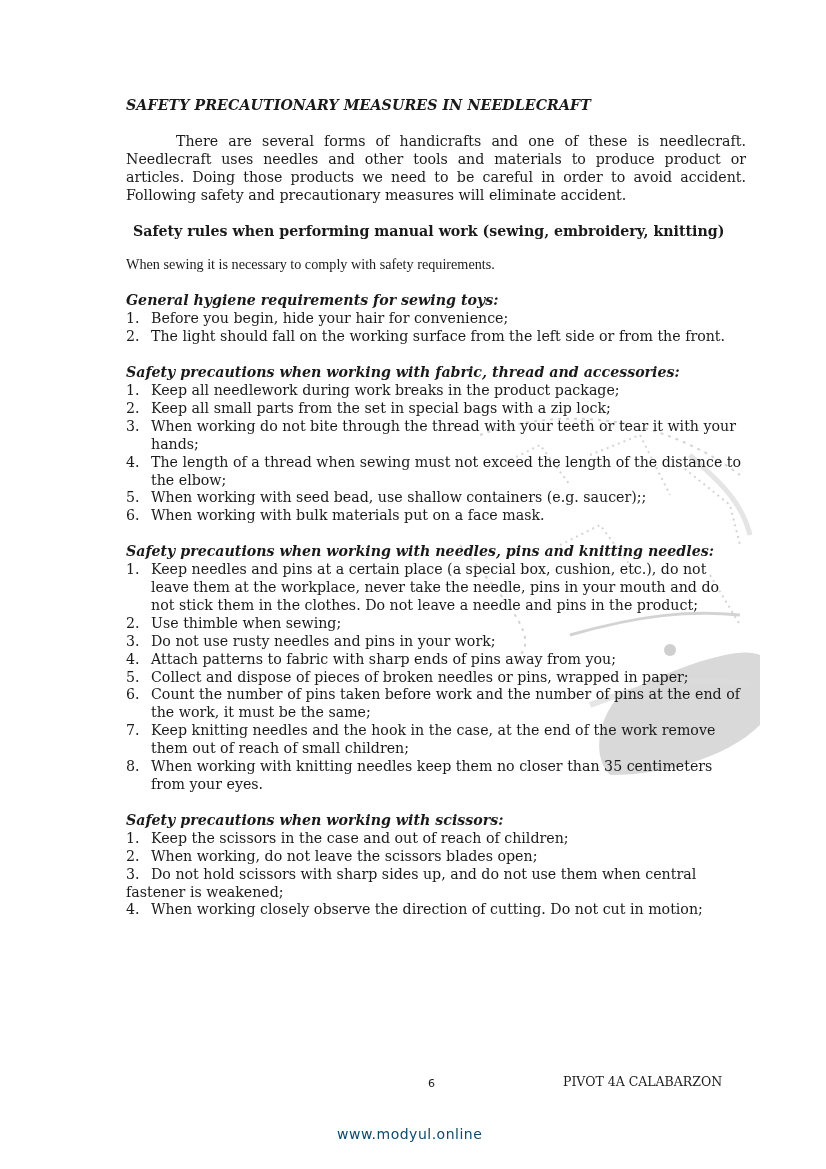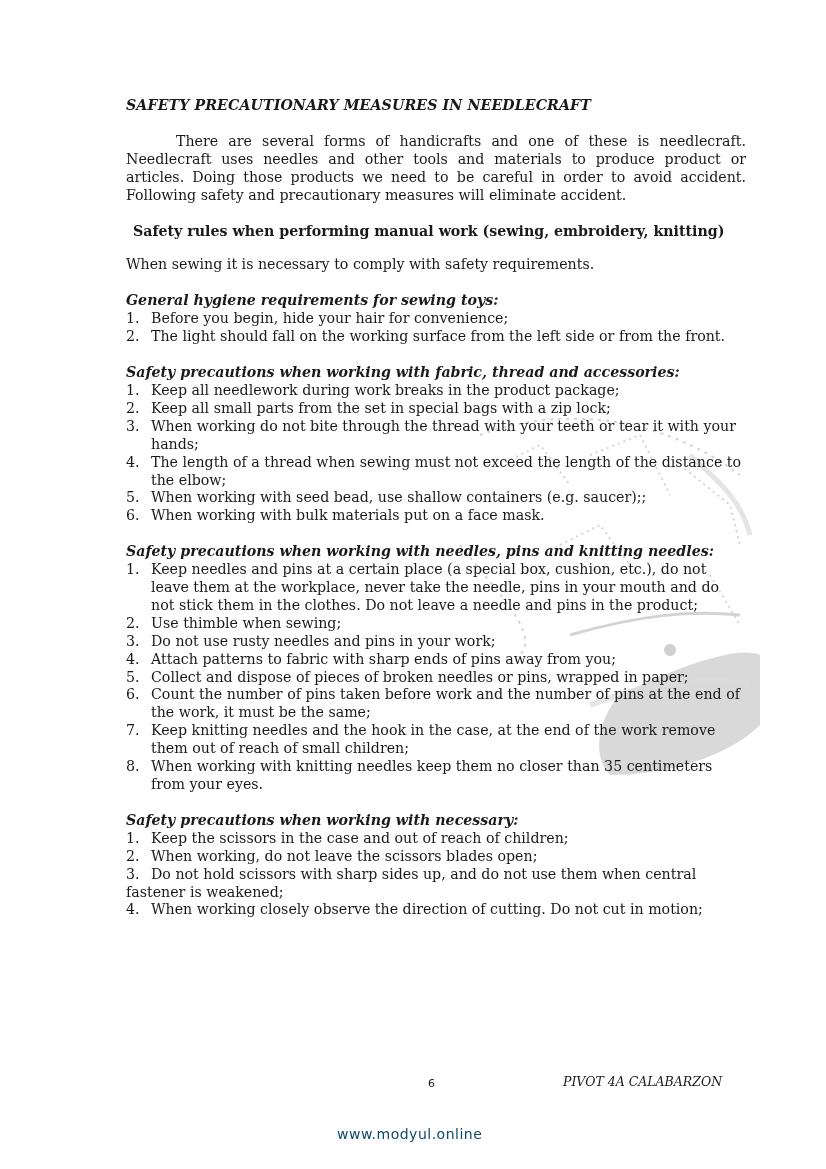--- a/index.html
+++ b/index.html
@@ -44,20 +44,21 @@
       margin: 0 0 18px 0;
       text-indent: 50px;
       text-align: justify;
     }
     .rules-heading {
       font-weight: bold;
       margin: 7px;
     }
     .rules-sub {
       margin: 16px 0 18px 0;
+      font-family: Liberation Serif, serif;
     }
     .section-heading {
       font-weight: bold;
       font-style: italic;
       margin: 0;
     }
     .section {
       margin: 0 0 18px 0;
     }
     ol.list {
@@ -88,21 +89,20 @@
       top: 1077px;
       font-family: "DejaVu Sans", "Liberation Sans", sans-serif;
       font-size: 11px;
       color: #1a1a1a;
       z-index: 1;
     }
     .footer-brand {
       position: absolute;
       left: 563px;
       top: 1074px;
-      font-style: italic;
       font-size: 12.5px;
       color: #1a1a1a;
       z-index: 1;
     }
     .site-mark {
       position: absolute;
       left: 337px;
       top: 1126px;
       font-family: "DejaVu Sans", "Liberation Sans", sans-serif;
       font-size: 14px;
@@ -167,21 +167,21 @@
       <li><span class="num">3.</span><span>Do not use rusty needles and pins in your work;</span></li>
       <li><span class="num">4.</span><span>Attach patterns to fabric with sharp ends of pins away from you;</span></li>
       <li><span class="num">5.</span><span>Collect and dispose of pieces of broken needles or pins, wrapped in paper;</span></li>
       <li><span class="num">6.</span><span>Count the number of pins taken before work and the number of pins at the end of the work, it must be the same;</span></li>
       <li><span class="num">7.</span><span>Keep knitting needles and the hook in the case, at the end of the work remove them out of reach of small children;</span></li>
       <li><span class="num">8.</span><span>When working with knitting needles keep them no closer than 35 centimeters from your eyes.</span></li>
     </ol>
   </section>
 
   <section class="section">
-    <p class="section-heading">Safety precautions when working with necessary:</p>
+    <p class="section-heading">Safety precautions when working with scissors:</p>
     <ol class="list flat">
       <li><span class="num">1.</span><span>Keep the scissors in the case and out of reach of children;</span></li>
       <li><span class="num">2.</span><span>When working, do not leave the scissors blades open;</span></li>
       <li><span class="num">3.</span><span>Do not hold scissors with sharp sides up, and do not use them when central fastener is weakened;</span></li>
       <li><span class="num">4.</span><span>When working closely observe the direction of cutting. Do not cut in motion;</span></li>
     </ol>
   </section>
 </main>
 
 <div class="footer-page">6</div>

